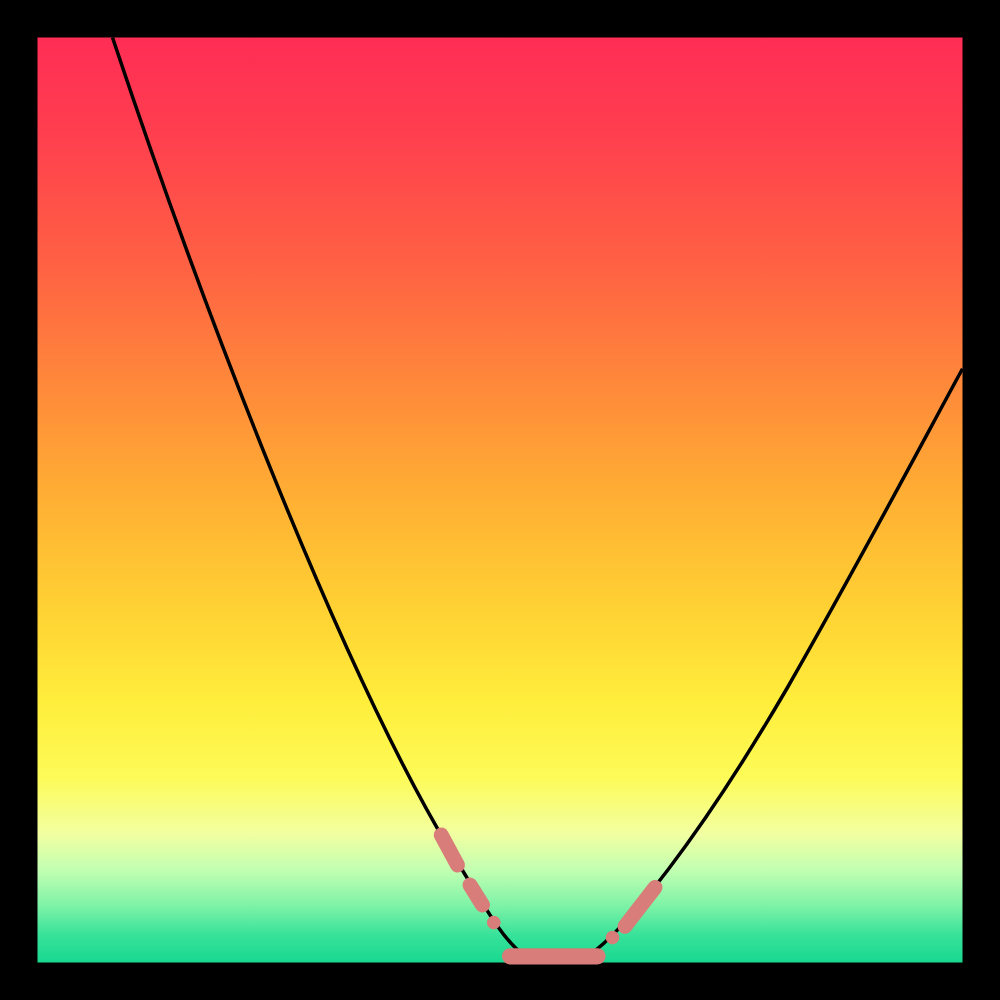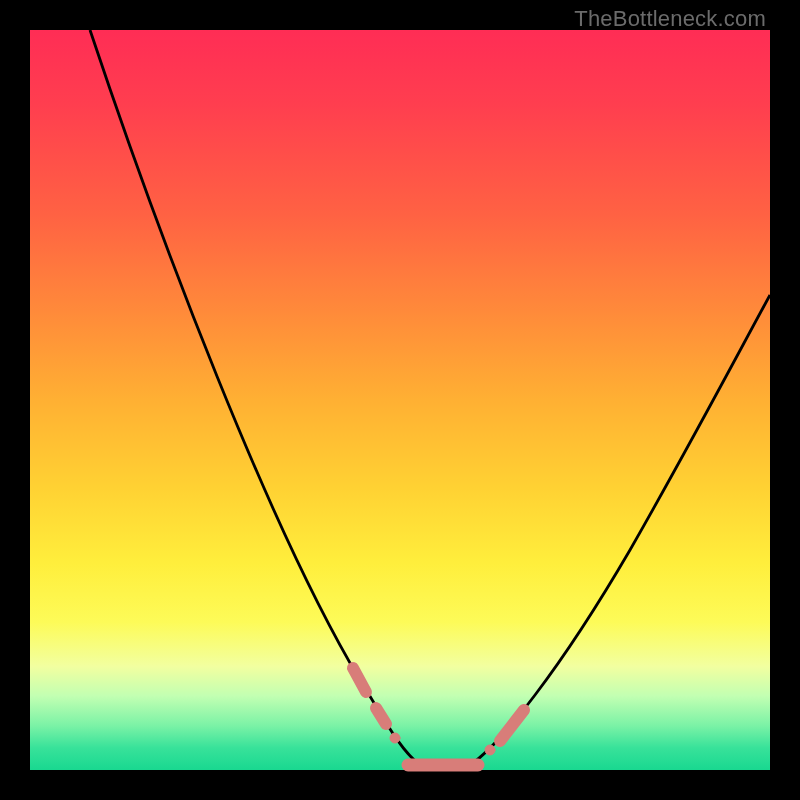--- a/index.html
+++ b/index.html
@@ -57,21 +57,20 @@
     font-weight: 400;
     letter-spacing: 0.2px;
     user-select: none;
   }
 </style>
 </head>
 <body>
 
 <div class="stage">
 
-  <div class="watermark">TheBottleneck.com</div>
 
   <div class="plot">
 
     <svg class="curve" viewBox="0 0 740 740" preserveAspectRatio="none">
 
       <path d="M 60 0
                C 130 210, 240 500, 330 650
                C 355 690, 370 720, 390 735
                C 400 740, 430 740, 440 735
                C 470 715, 530 640, 600 520

